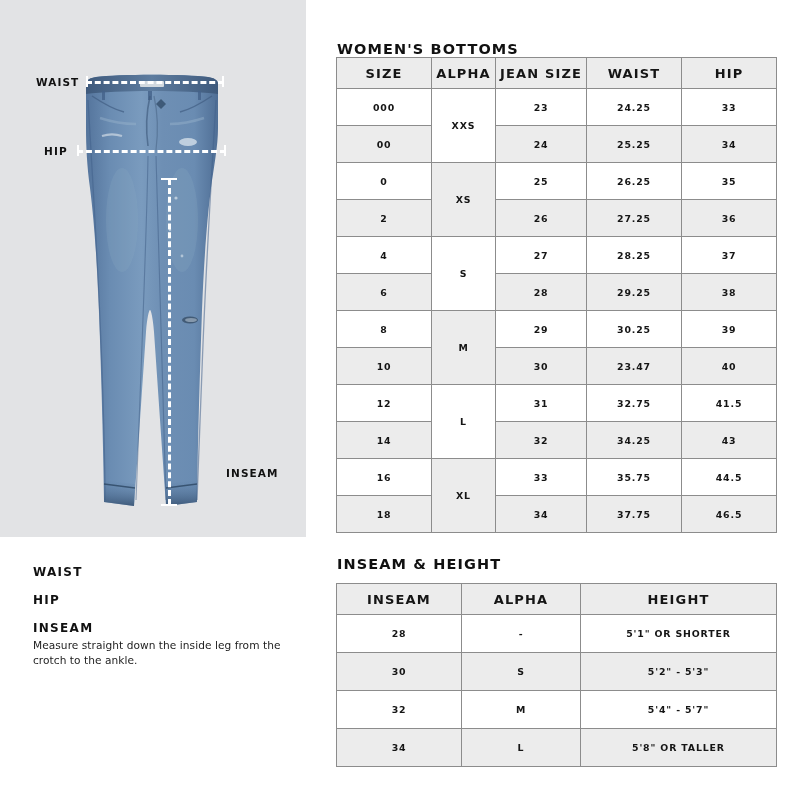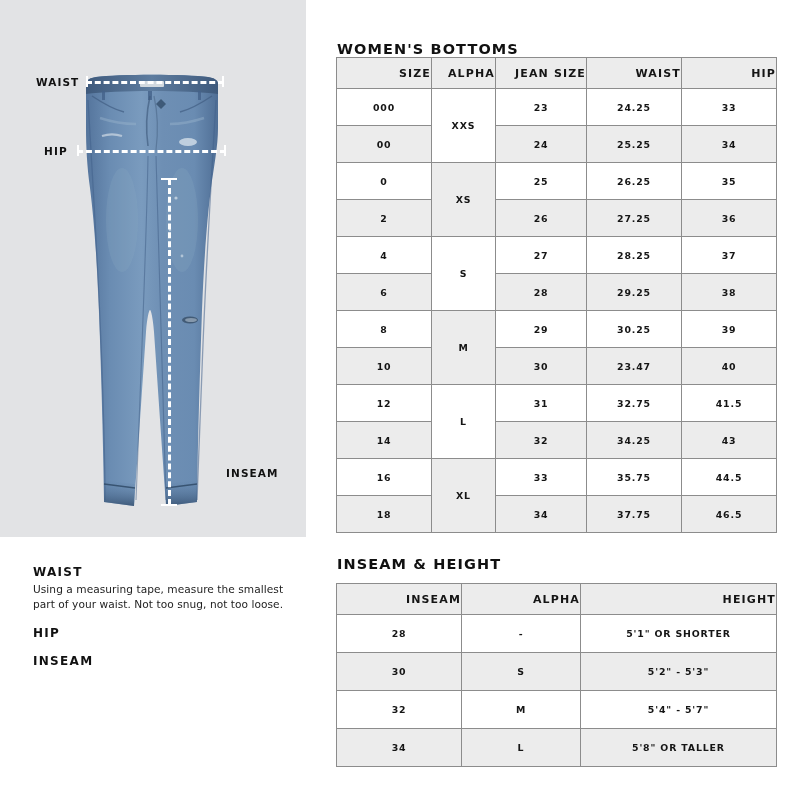--- a/index.html
+++ b/index.html
@@ -131,23 +131,22 @@
     vertical-align: middle;
     font-size: 9.4px;
     font-weight: bold;
     letter-spacing: 0.85px;
     color: #151515;
     padding: 0;
   }
   table.sizetable th {
     background: #ececec;
     height: 30px;
-    font-size: 11px;
+    font-size: 13px;
     letter-spacing: 1.15px;
-    text-align: right;
   }
   table.sizetable td { height: 36px; }
   td.shaded, th.shaded { background: #ececec; }
   td.plain { background: #ffffff; }
 
   
   #table-bottoms { left: 336px; top: 57px; width: 440px; }
   #table-bottoms col.c-size { width: 95px; }
   #table-bottoms col.c-alpha { width: 64px; }
   #table-bottoms col.c-jean { width: 91px; }
@@ -265,27 +264,27 @@
   <div class="cap-h" id="cap-ins-b"></div>
 
   <div class="measure-label" id="label-waist">WAIST</div>
   <div class="measure-label" id="label-hip">HIP</div>
   <div class="measure-label" id="label-inseam">INSEAM</div>
 </div>
 
 <div id="instructions">
     <div class="instr-block">
       <div class="instr-head">WAIST</div>
-      <div class="instr-body">Using a measuring tape, measure the smallest part of your waist. Not too snug, not too loose.</div>
     </div>
     <div class="instr-block">
       <div class="instr-head">HIP</div>
     </div>
     <div class="instr-block">
       <div class="instr-head">INSEAM</div>
+      <div class="instr-body">Measure straight down the inside leg from the crotch to the ankle.</div>
     </div>
   </div>
 
 <div class="section-title" id="title-bottoms">WOMEN'S BOTTOMS</div>
 
 <div class="section-title" id="title-inseam">INSEAM &amp; HEIGHT</div>
 
 <table class="sizetable" id="table-bottoms">
   <colgroup>
     <col class="c-size">

